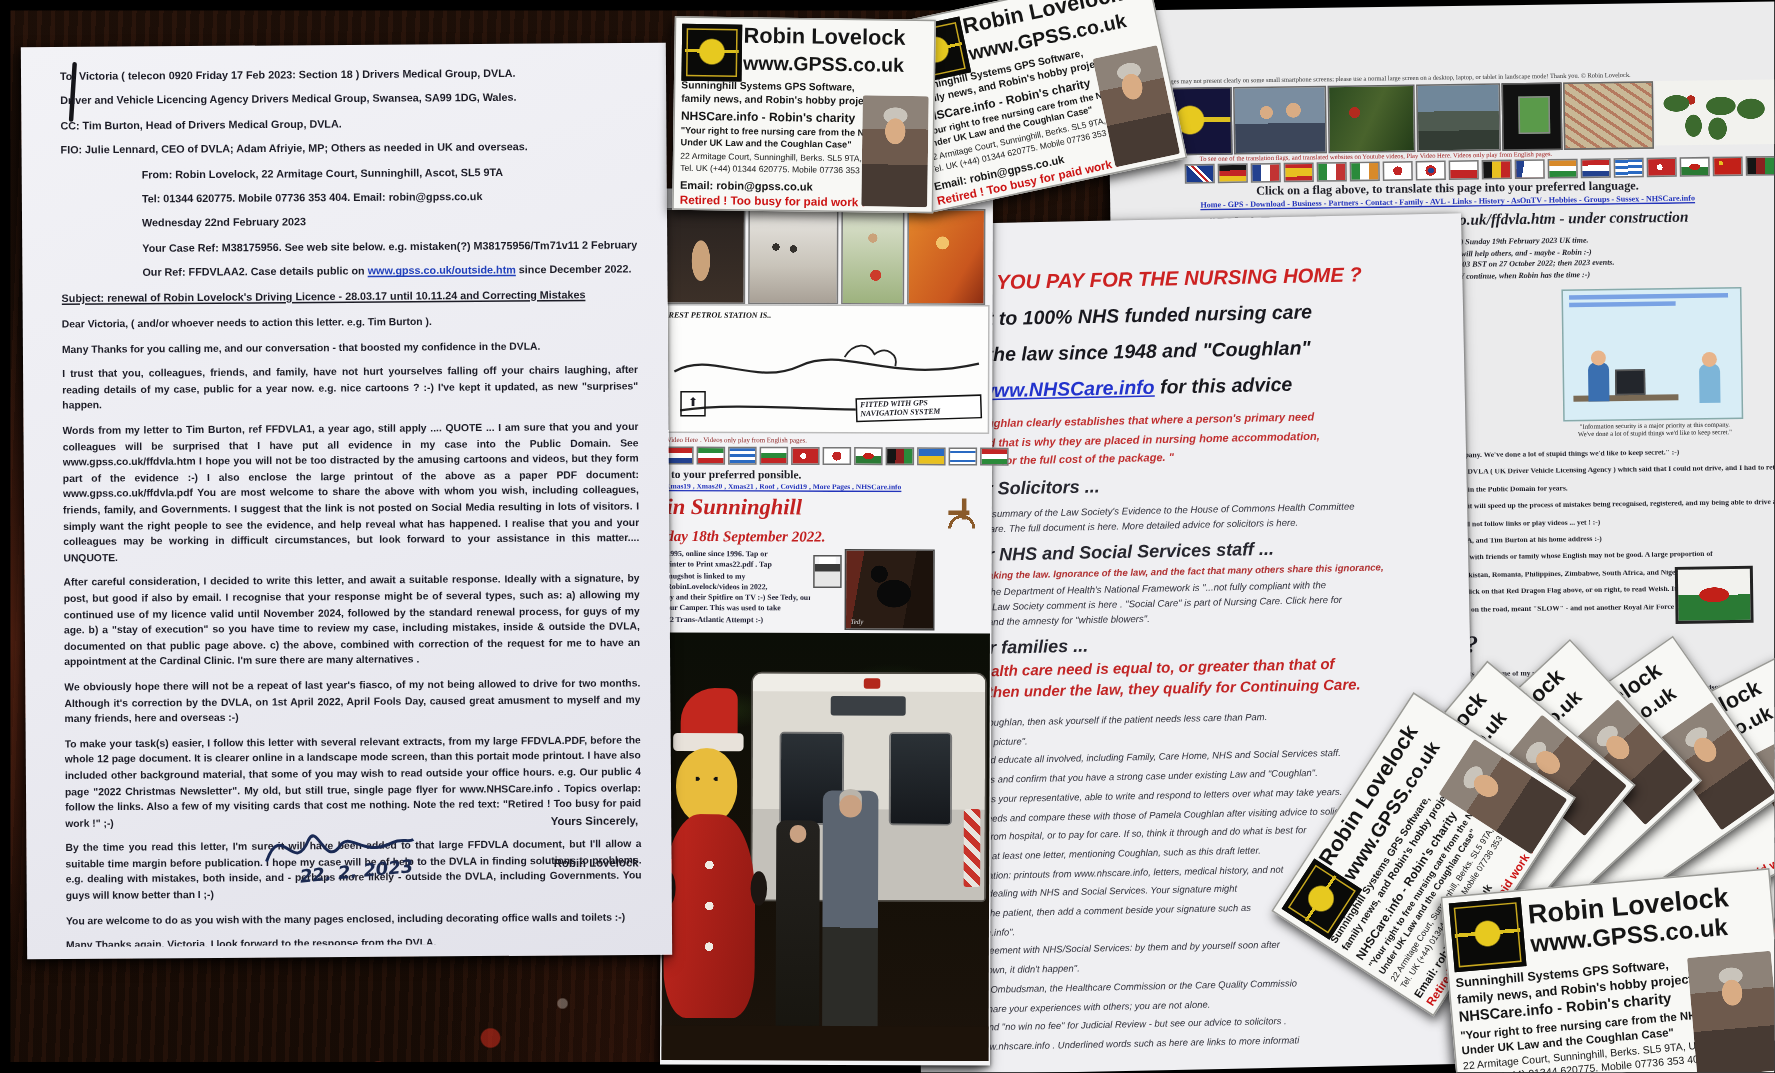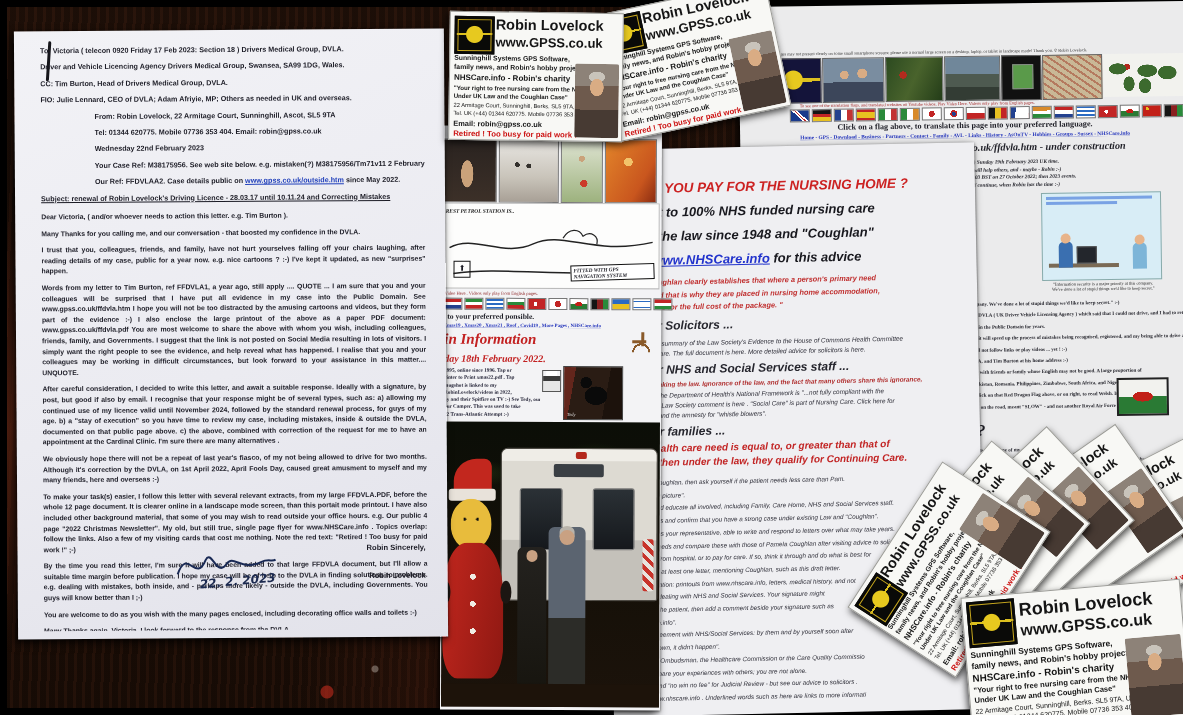--- a/index.html
+++ b/index.html
@@ -387,23 +387,23 @@
       <span class="flag f-tr"></span>
       <span class="flag f-jp"></span>
       <span class="flag f-wal"></span>
       <span class="flag f-af"></span>
       <span class="flag f-ua"></span>
       <span class="flag f-il"></span>
       <span class="flag f-hu"></span>
     </div>
     <div class="nw-lang">to your preferred ponsible.</div>
     <div class="nw-links">Xmas19 , Xmas20 , Xmas21 , Roof , Covid19 , More Pages , NHSCare.info</div>
-    <div class="nw-head">in Information</div>
+    <div class="nw-head">in Sunninghill</div>
     <div class="nw-chair"></div>
-    <div class="nw-date">day 18th February 2022.</div>
+    <div class="nw-date">day 18th September 2022.</div>
     <div class="nw-body">
 
     <div class="nw-bl">1995, online since 1996. Tap or</div>
         <div class="nw-bl">rinter to Print xmas22.pdf . Tap</div>
         <div class="nw-bl">mugshot is linked to my</div>
         <div class="nw-bl">RobinLovelock/videos in 2022,</div>
         <div class="nw-bl">ay and their Spitfire on TV :-) See Tedy, our</div>
         <div class="nw-bl">our Camper. This was used to take</div>
         <div class="nw-bl">22 Trans-Atlantic Attempt :-)</div>
       </div>
@@ -445,42 +445,42 @@
     <div class="staple"></div>
     <div class="body">
       <div class="lh">To: Victoria ( telecon 0920 Friday 17 Feb 2023: Section 18 ) Drivers Medical Group, DVLA.</div>
       <div class="lh">Driver and Vehicle Licencing Agency Drivers Medical Group, Swansea, SA99 1DG, Wales.</div>
       <div class="lh">CC: Tim Burton, Head of Drivers Medical Group, DVLA.</div>
       <div class="lh">FIO: Julie Lennard, CEO of DVLA; Adam Afriyie, MP; Others as needed in UK and overseas.</div>
       <div class="lh ind">From: Robin Lovelock, 22 Armitage Court, Sunninghill, Ascot, SL5 9TA</div>
       <div class="lh ind">Tel: 01344 620775. Mobile 07736 353 404. Email: robin@gpss.co.uk</div>
       <div class="lh ind">Wednesday 22nd February 2023</div>
       <div class="lh ind">Your Case  Ref: M38175956. See web site below. e.g. mistaken(?) M38175956/Tm71v11 2 February 2022.</div>
-      <div class="lh ind"><span>Our Ref:  FFDVLAA2.  Case details public on </span><span class="llink">www.gpss.co.uk/outside.htm</span><span> since May 2022.</span></div>
+      <div class="lh ind"><span>Our Ref:  FFDVLAA2.  Case details public on </span><span class="llink">www.gpss.co.uk/outside.htm</span><span> since December 2022.</span></div>
       <div class="subject">Subject: renewal of Robin Lovelock's Driving Licence - 28.03.17 until 10.11.24 and Correcting Mistakes</div>
       <div style="margin-top:5px;">
 
       <p class="lp">Dear Victoria, ( and/or whoever needs to action this letter. e.g. Tim Burton ).</p>
           <p class="lp">Many Thanks for you calling me, and our conversation - that boosted my confidence in the DVLA.</p>
           <p class="lp">I trust that you, colleagues, friends, and family, have not hurt yourselves falling off your chairs laughing, after reading details of my case, public for a year now. e.g. nice cartoons ? :-) I've kept it updated, as new "surprises" happen.</p>
           <p class="lp">Words from my letter to Tim Burton, ref FFDVLA1, a year ago, still apply .... QUOTE ... I am sure that you and your colleagues will be surprised that I have put all evidence in my case into the Public Domain. See www.gpss.co.uk/ffdvla.htm I hope you will not be too distracted by the amusing cartoons and videos, but they form part of the evidence :-) I also enclose the large printout of the above as a paper PDF document: www.gpss.co.uk/ffdvla.pdf You are most welcome to share the above with whom you wish, including colleagues, friends, family, and Governments. I suggest that the link is not posted on Social Media resulting in lots of visitors.  I simply want the right people to see the evidence, and help reveal what has happened. I realise that you and your colleagues may be working in difficult circumstances, but look forward to your assistance in this matter.... UNQUOTE.</p>
           <p class="lp">After careful consideration, I decided to write this letter, and await a suitable response. Ideally with a signature, by post, but good if also by email. I recognise that your response might be of several types, such as: a) allowing my continued use of my licence valid until November 2024, followed by the standard renewal process, for guys of my age. b) a "stay of execution" so you have time to review my case, including mistakes, inside &amp; outside the DVLA, documented on that public page above. c) the above, combined with correction of the request for me to have an appointment at the Cardinal Clinic. I'm sure there are many alternatives .</p>
           <p class="lp">We obviously hope there will not be a repeat of last year's fiasco, of my not being allowed to drive for two months. Although it's correction by the DVLA, on 1st April 2022, April Fools Day, caused great amusment to myself and my many friends, here and overseas :-)</p>
           <p class="lp">To make your task(s) easier, I follow this letter with several relevant extracts, from my large FFDVLA.PDF, before the whole 12 page document. It is clearer online in a landscape mode screen, than this portait mode printout.  I have also included other background material, that some of you may wish to read outside your office hours. e.g. Our public 4 page "2022 Christmas Newsletter".  My old, but still true, single page flyer for www.NHSCare.info . Topics overlap: follow the links. Also a few of my visiting cards that cost me nothing. Note the red text: "Retired ! Too busy for paid work !" ;-)</p>
           <p class="lp">By the time you read this letter, I'm sure it will have been added to that large FFDVLA document, but I'll allow a suitable time margin before publication. I hope my case will be of help to the DVLA in finding solutions to problems. e.g. dealing with mistakes, both inside, and - perhaps more likely - outside the DVLA, including Governments. You guys will know better than I ;-)</p>
           <p class="lp">You are welcome to do as you wish with the many pages enclosed, including decorating office walls and toilets :-)</p>
           <p class="lp">Many Thanks again, Victoria. I look forward to the response from the DVLA.</p>
         </div>
     </div>
     <div class="sig-block">
       <svg class="sig-svg" width="110" height="48">
         <path d="M8 34 C 18 6, 26 44, 36 20 C 42 8, 47 38, 57 24 C 64 14, 72 32, 92 22 C 98 19, 103 22, 106 20" stroke="#1a2a55" stroke-width="2" fill="none"></path>
       </svg>
       <div class="sig-date">22. 2. 2023</div>
-      <div class="sig-close">Robin Sincerely,</div>
+      <div class="sig-close">Yours Sincerely,</div>
       <div class="sig-name">Robin Lovelock</div>
     </div>
   </div>
 
   <div class="paper sheet sheet1"></div>
   <div class="paper sheet sheet2"></div>
 
   <div class="bizcard" style="left:606px;top:-4px;transform:rotate(-12deg);z-index:41;">
     <div class="bc-logo"></div>
     <div class="bc-name">Robin Lovelock</div>

